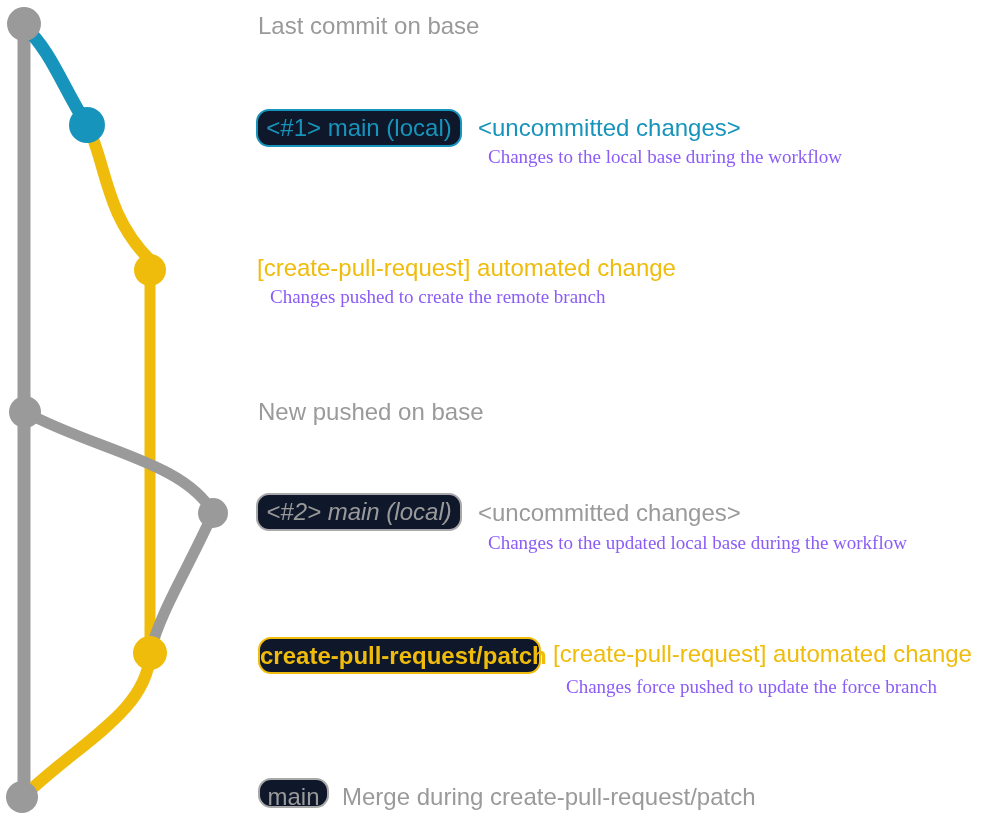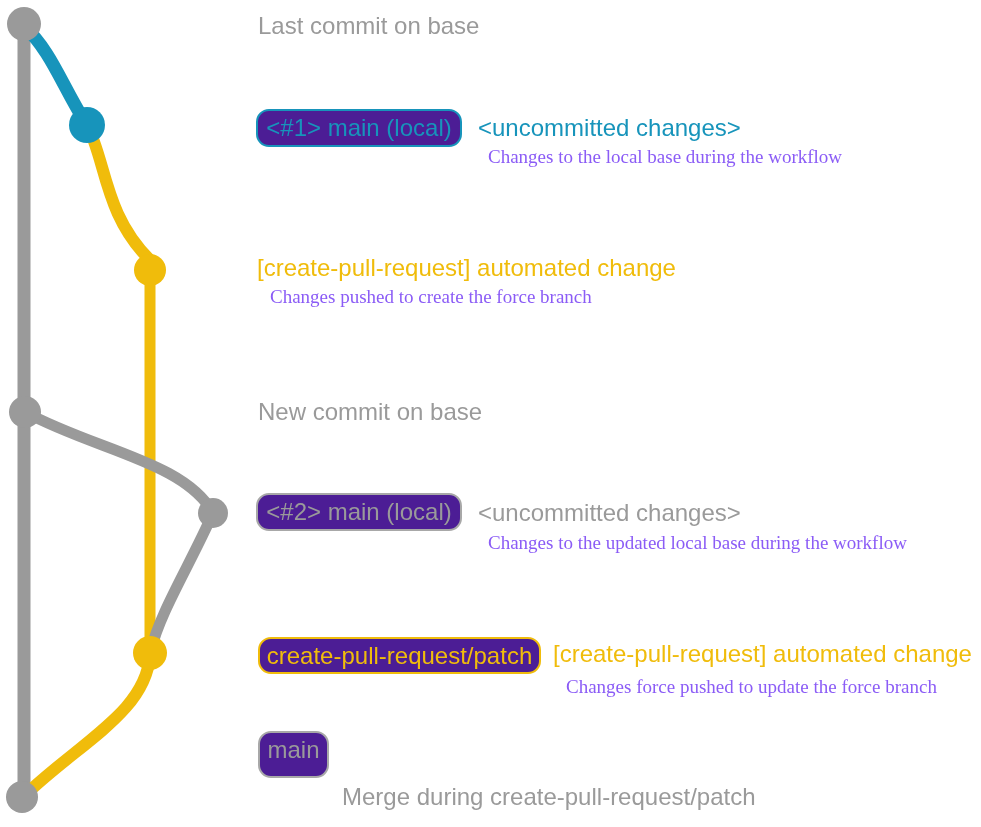--- a/index.html
+++ b/index.html
@@ -13,34 +13,34 @@
   .sans {
     position:absolute; font-size:24px; line-height:28px; white-space:nowrap;
   }
   .serif {
     position:absolute; font-family:"Liberation Serif", "DejaVu Serif", serif;
     font-size:19px; line-height:20px; color:#8b5cf6; white-space:nowrap;
   }
   .badge {
     position:absolute; box-sizing:border-box; border:2px solid;
     border-radius:13px; text-align:center; font-size:24px; white-space:nowrap;
-    background:#4c1d95;
+    background:#0f172a;
   }
   .gray   { color:#9a9a9a; }
   .teal   { color:#1794bb; }
   .yellow { color:#f0bc0b; }
   .badge.gray   { border-color:#a8a8a8; }
   .badge.teal   { border-color:#1794bb; }
-  .badge.yellow { border-color:#f0bc0b; }
+  .badge.yellow { border-color:#f0bc0b;font-weight:bold; }
 
   .badge-local   { left:256px; width:206px; height:38px; line-height:34px; }
   .badge-local-1 { top:109px; }
-  .badge-local-2 { top:493px; }
+  .badge-local-2 { top:493px;font-style:italic; }
   .badge-patch   { left:258px; top:637px; width:283px; height:37px; line-height:33px; }
-  .badge-main    { left:258px; top:731px; width:71px;  height:47px; line-height:34px; }
+  .badge-main    { left:258px; top:778px; width:71px;  height:30px; line-height:34px; }
 
   .lbl-last-commit { left:258px; top:12px;  }
   .note-1          { left:478px; top:114px; }
   .desc-1          { left:488px; top:147px; }
   .lbl-push-1      { left:257px; top:254px; }
   .desc-2          { left:270px; top:287px; }
   .lbl-new-commit  { left:258px; top:398px; }
   .note-2          { left:478px; top:499px; }
   .desc-3          { left:488px; top:533px; }
   .lbl-push-2      { left:553px; top:640px; }
@@ -71,23 +71,23 @@
     <circle cx="22" cy="797" r="16" fill="#9a9a9a"></circle>
   </svg>
 
   <div class="sans gray lbl-last-commit">Last commit on base</div>
 
   <div class="badge teal badge-local badge-local-1">&lt;#1&gt; main (local)</div>
   <div class="sans teal note-1">&lt;uncommitted changes&gt;</div>
   <div class="serif desc-1">Changes to the local base during the workflow</div>
 
   <div class="sans yellow lbl-push-1">[create-pull-request] automated change</div>
-  <div class="serif desc-2">Changes pushed to create the force branch</div>
+  <div class="serif desc-2">Changes pushed to create the remote branch</div>
 
-  <div class="sans gray lbl-new-commit">New commit on base</div>
+  <div class="sans gray lbl-new-commit">New pushed on base</div>
 
   <div class="badge gray badge-local badge-local-2">&lt;#2&gt; main (local)</div>
   <div class="sans gray note-2">&lt;uncommitted changes&gt;</div>
   <div class="serif desc-3">Changes to the updated local base during the workflow</div>
 
   <div class="badge yellow badge-patch">create-pull-request/patch</div>
   <div class="sans yellow lbl-push-2">[create-pull-request] automated change</div>
   <div class="serif desc-4">Changes force pushed to update the force branch</div>
 
   <div class="badge gray badge-main">main</div>

